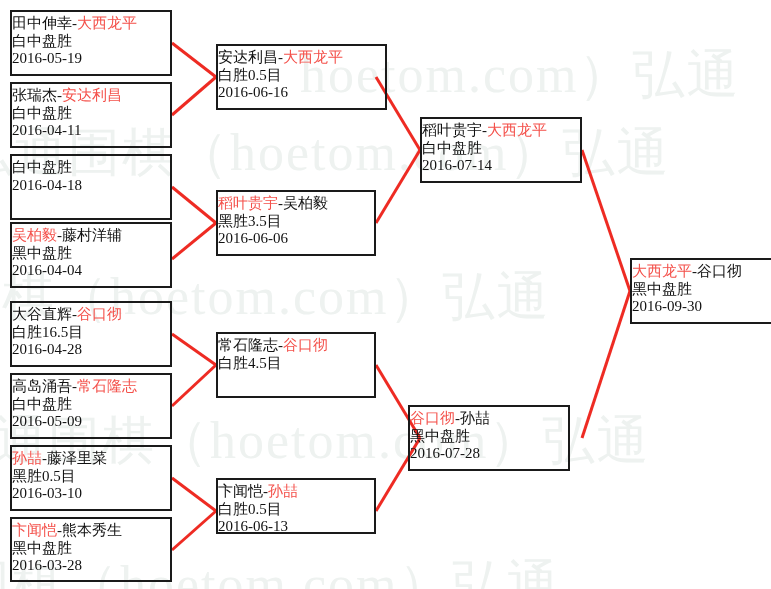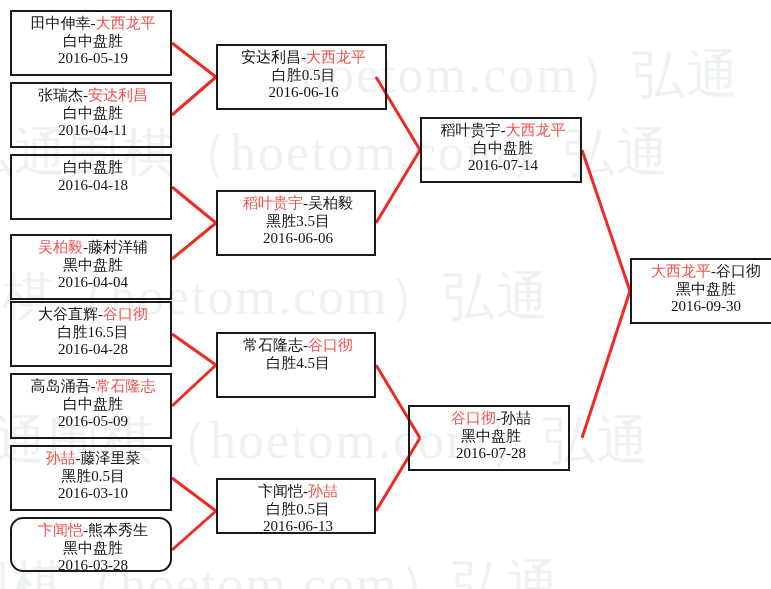--- a/index.html
+++ b/index.html
@@ -41,22 +41,21 @@
     z-index: 1;
     pointer-events: none;
   }
   
   .match-box {
     position: absolute;
     z-index: 2;
     box-sizing: border-box;
     border: 2px solid #1a1a1a;
     background: rgba(255,255,255,0.0);
-    text-align: center;
-    padding: 3px 2px 2px 6px;
+    padding: 3px 2px 2px 0;
     line-height: 1.18;
   }
   .match-players {
     font-size: 15px;
     color: #111111;
     white-space: nowrap;
   }
   .match-result {
     font-size: 15px;
     color: #111111;
@@ -121,41 +120,41 @@
       </div>
       <div class="match-box round-0" style="left: 10px; top: 82px; width: 162px; height: 66px; border-color: rgb(26, 26, 26);">
         <div class="match-players"><span class="loser">张瑞杰</span><span class="dash">-</span><span class="winner">安达利昌</span></div>
         <div class="match-result">白中盘胜</div>
         <div class="match-date">2016-04-11</div>
       </div>
       <div class="match-box round-0" style="left: 10px; top: 154px; width: 162px; height: 66px; border-color: rgb(26, 26, 26);">
         <div class="match-result">白中盘胜</div>
         <div class="match-date">2016-04-18</div>
       </div>
-      <div class="match-box round-0" style="left: 10px; top: 234px; width: 162px; height: 66px; border-color: rgb(26, 26, 26);">
+      <div class="match-box round-0" style="left: 10px; top: 222px; width: 162px; height: 66px; border-color: rgb(26, 26, 26);">
         <div class="match-players"><span class="winner">吴柏毅</span><span class="dash">-</span><span class="loser">藤村洋辅</span></div>
         <div class="match-result">黑中盘胜</div>
         <div class="match-date">2016-04-04</div>
       </div>
       <div class="match-box round-0" style="left: 10px; top: 301px; width: 162px; height: 66px; border-color: rgb(26, 26, 26);">
         <div class="match-players"><span class="loser">大谷直辉</span><span class="dash">-</span><span class="winner">谷口彻</span></div>
         <div class="match-result">白胜16.5目</div>
         <div class="match-date">2016-04-28</div>
       </div>
       <div class="match-box round-0" style="left: 10px; top: 373px; width: 162px; height: 66px; border-color: rgb(26, 26, 26);">
         <div class="match-players"><span class="loser">高岛涌吾</span><span class="dash">-</span><span class="winner">常石隆志</span></div>
         <div class="match-result">白中盘胜</div>
         <div class="match-date">2016-05-09</div>
       </div>
       <div class="match-box round-0" style="left: 10px; top: 445px; width: 162px; height: 66px; border-color: rgb(26, 26, 26);">
         <div class="match-players"><span class="winner">孙喆</span><span class="dash">-</span><span class="loser">藤泽里菜</span></div>
         <div class="match-result">黑胜0.5目</div>
         <div class="match-date">2016-03-10</div>
       </div>
-      <div class="match-box round-0" style="left: 10px; top: 517px; width: 162px; height: 55px; border-color: rgb(26, 26, 26); border-radius: 13px;">
+      <div class="match-box round-0" style="left: 10px; top: 517px; width: 162px; height: 65px; border-color: rgb(26, 26, 26);">
         <div class="match-players"><span class="winner">卞闻恺</span><span class="dash">-</span><span class="loser">熊本秀生</span></div>
         <div class="match-result">黑中盘胜</div>
         <div class="match-date">2016-03-28</div>
       </div>
       <div class="match-box round-1" style="left: 216px; top: 44px; width: 171px; height: 66px; border-color: rgb(26, 26, 26);">
         <div class="match-players"><span class="loser">安达利昌</span><span class="dash">-</span><span class="winner">大西龙平</span></div>
         <div class="match-result">白胜0.5目</div>
         <div class="match-date">2016-06-16</div>
       </div>
       <div class="match-box round-1" style="left: 216px; top: 190px; width: 160px; height: 66px; border-color: rgb(26, 26, 26);">

